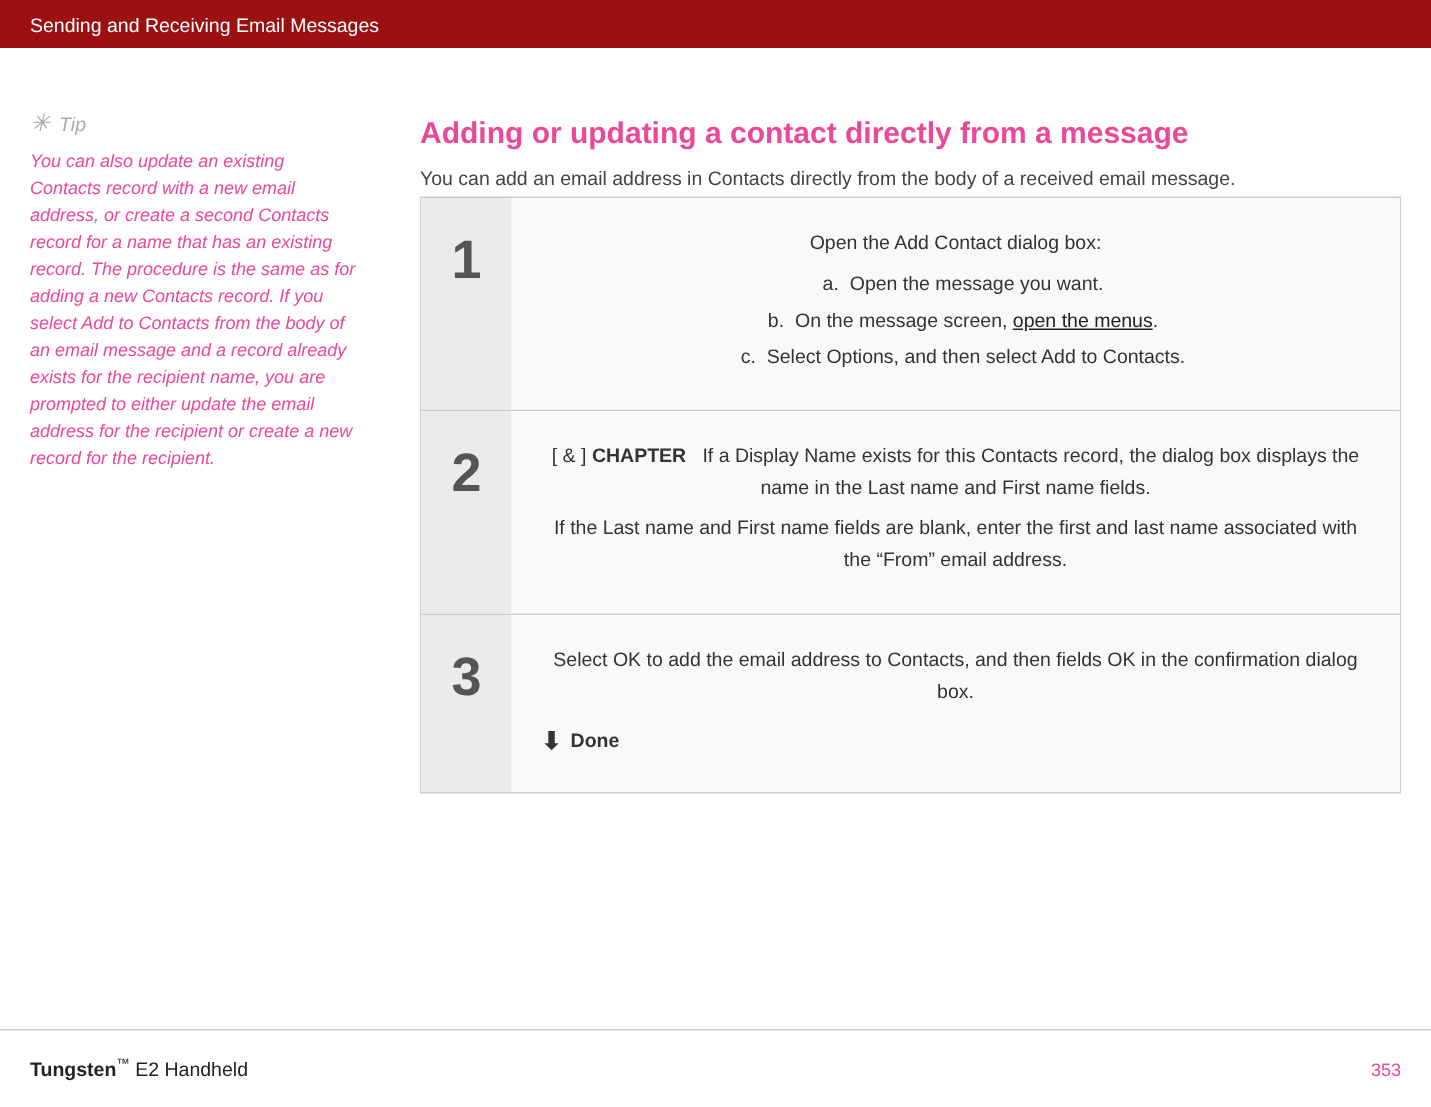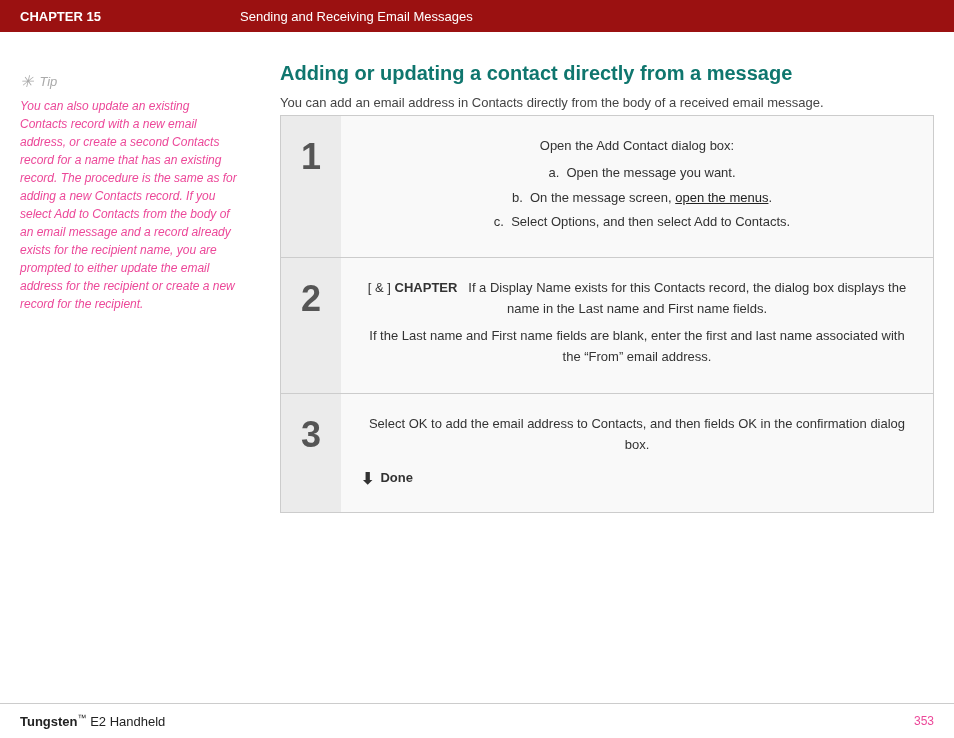--- a/index.html
+++ b/index.html
@@ -67,22 +67,23 @@
     }
 
     
     .content-area {
       flex: 1;
       padding-left: 20px;
     }
     .section-title {
       font-size: 20px;
       font-weight: bold;
-      color: #0f766e;
+      color: #ec4899;
       margin-bottom: 10px;
+      margin-top: 16px;
     }
     .section-intro {
       font-size: 13px;
       color: #444;
       margin-bottom: 5px;
     }
 
     
     .steps-container {
       border: 1px solid #ccc;
@@ -149,21 +150,21 @@
       font-size: 16px;
       margin-right: 6px;
     }
 
     
     .footer {
       position: absolute;
       bottom: 0;
       left: 0;
       right: 0;
-      height: 35px;
+      height: 52px;
       border-top: 1px solid #ccc;
       display: flex;
       align-items: center;
       padding: 0 20px;
       justify-content: space-between;
     }
     .footer-left {
       font-size: 13px;
       color: #222;
     }
@@ -176,21 +177,20 @@
     }
     .footer-right {
       font-size: 12px;
       color: #ec4899;
     }
   </style>
 </head>
 <body>
 
 <div class="header-bar">
-  <div class="header-chapter">CHAPTER 15</div>
   <div class="header-title">Sending and Receiving Email Messages</div>
 </div>
 
 <div class="main-content">
 
   <div class="sidebar">
     <div class="tip-header">
       <span class="tip-star">✳</span>
       <span>Tip</span>
     </div>

